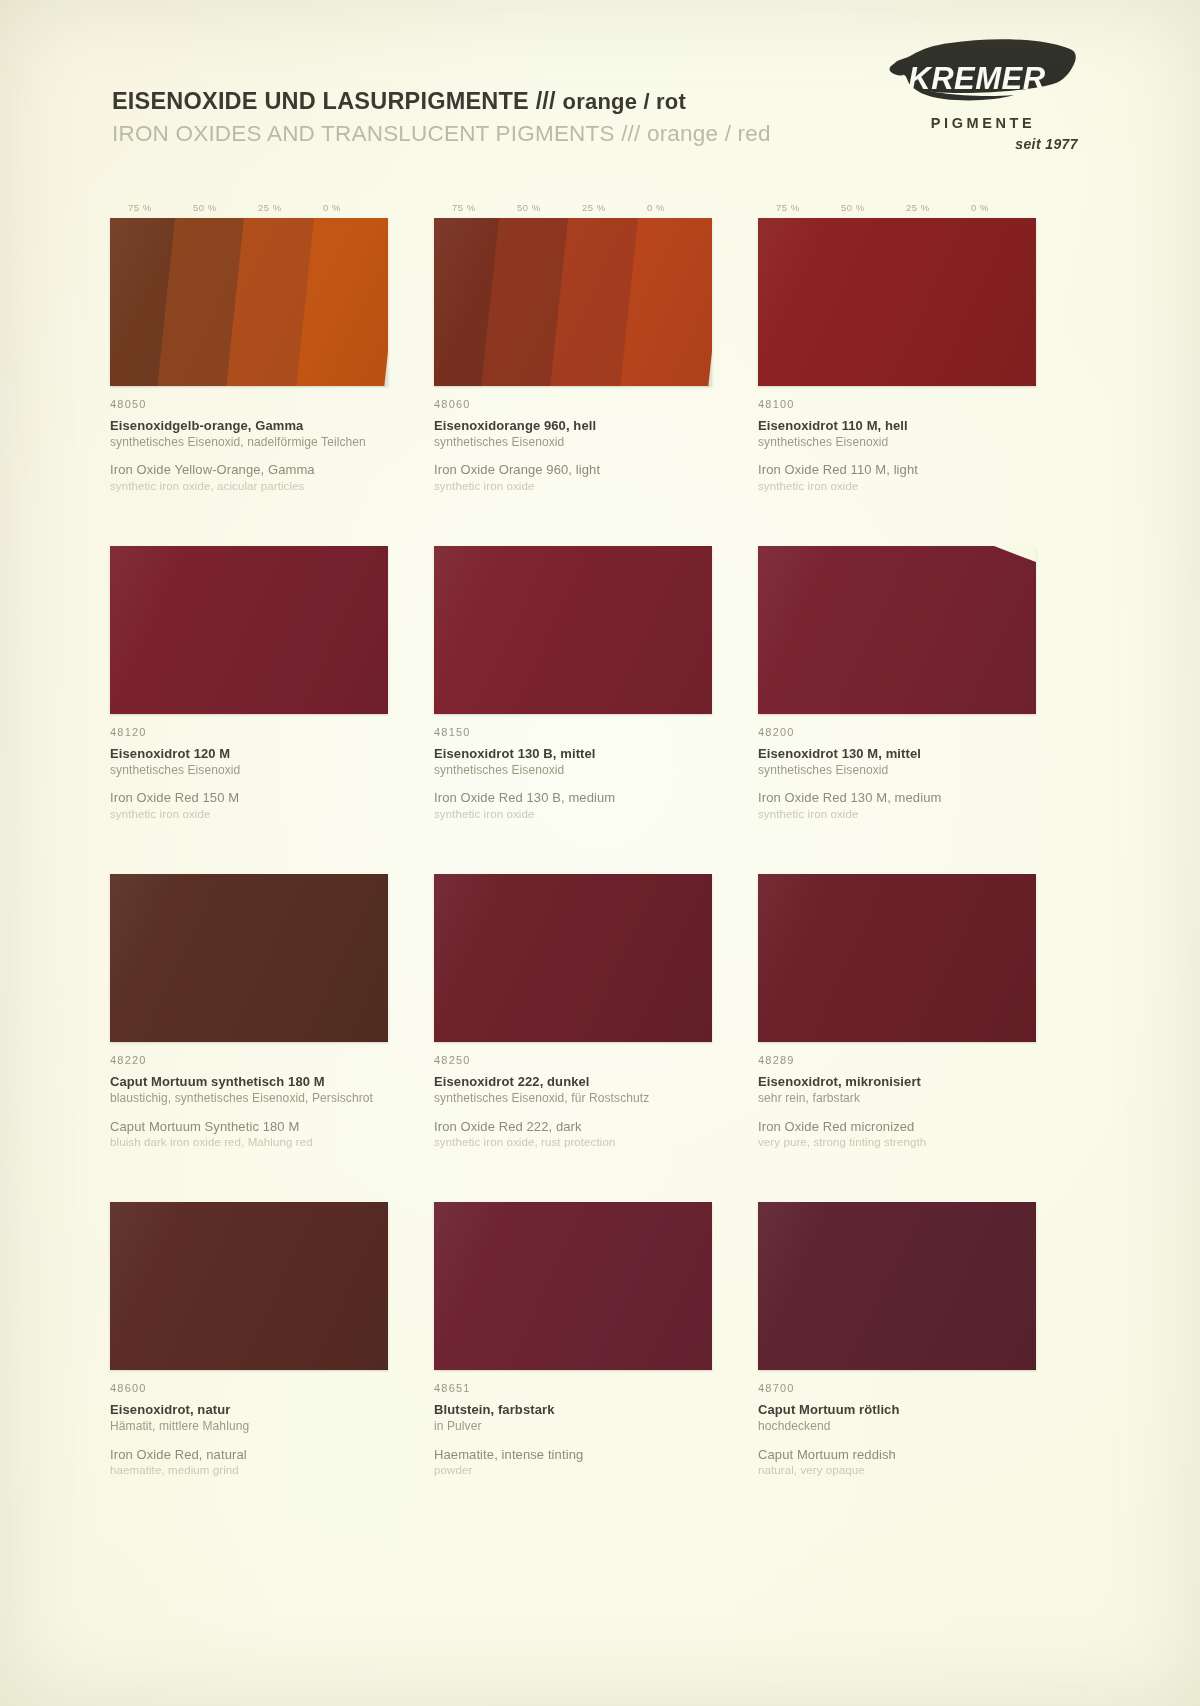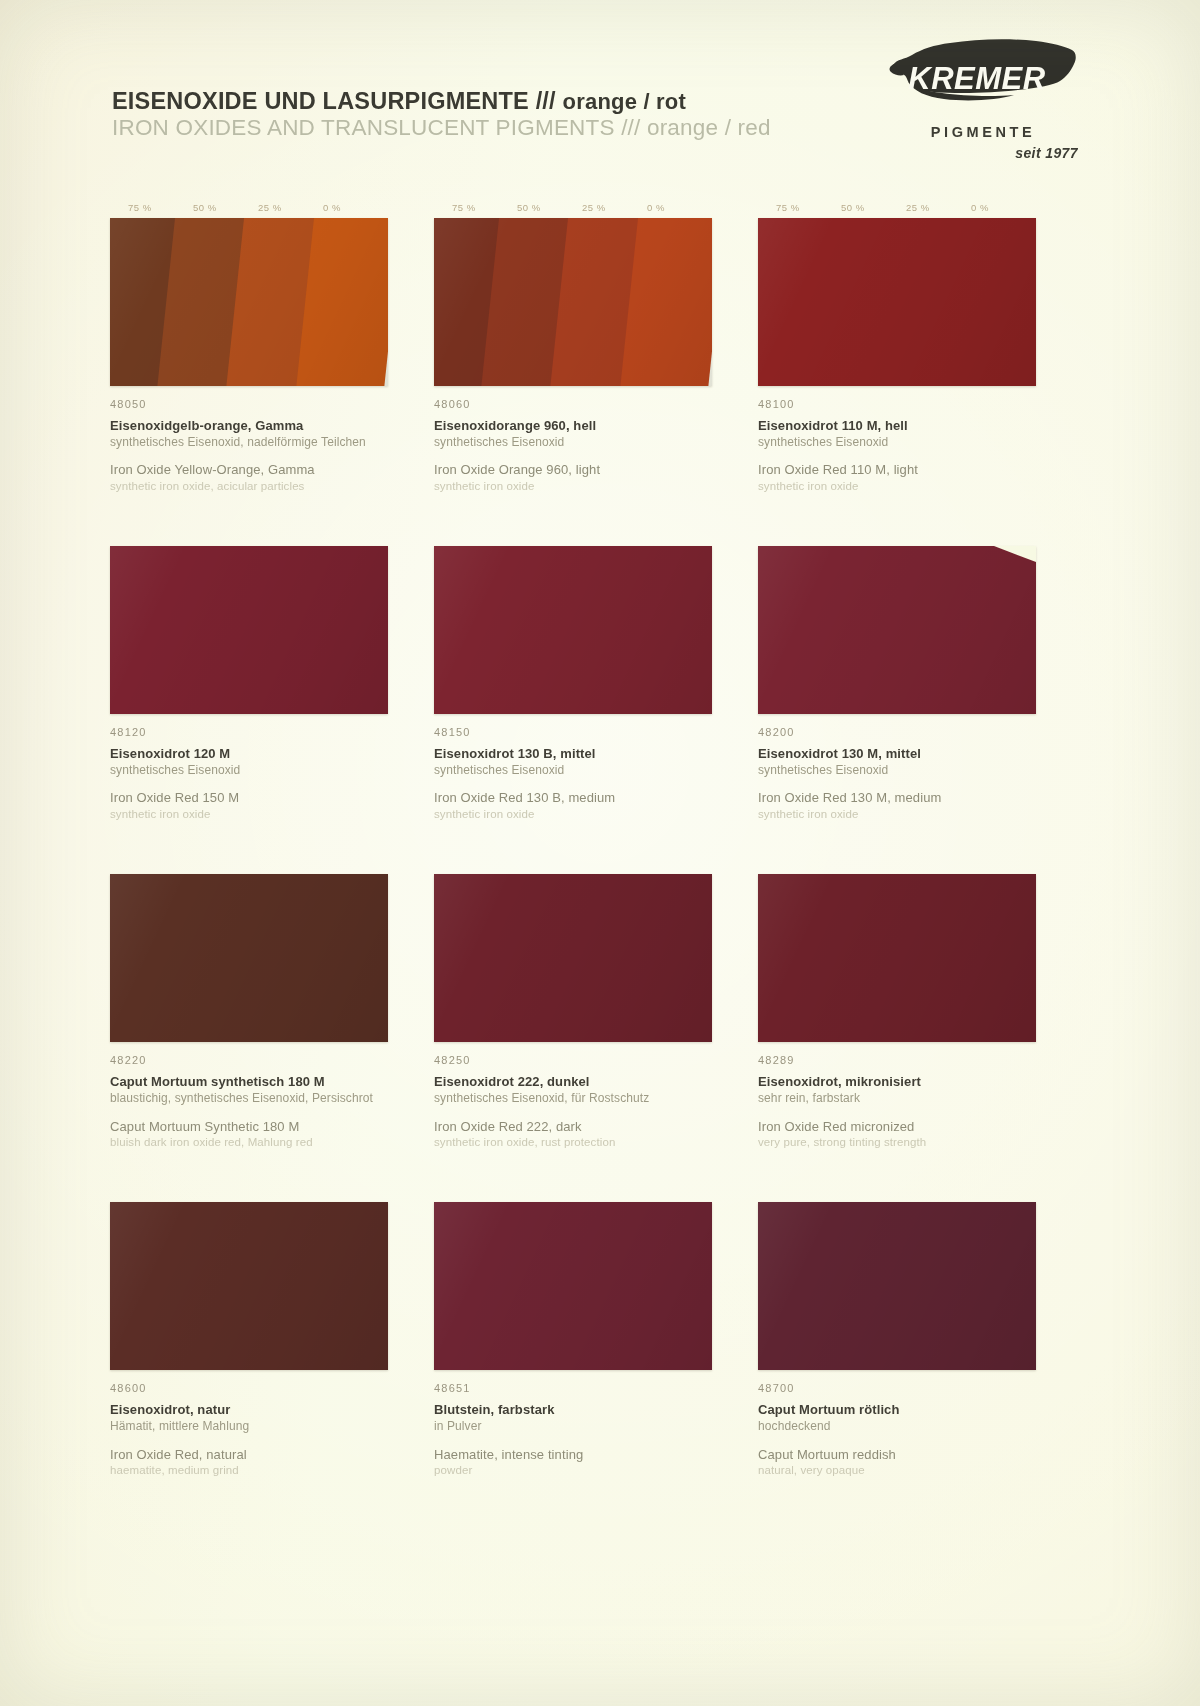--- a/index.html
+++ b/index.html
@@ -42,20 +42,21 @@
   }
   .title-de {
     font-size: 23.5px;
     font-weight: bold;
     letter-spacing: 0.2px;
     color: #3a3a32;
     white-space: nowrap;
   }
   .title-de .sub { font-size: 22px; }
   .title-en {
+    margin-top: 6px;
     font-size: 22.5px;
     font-weight: normal;
     letter-spacing: 0.2px;
     color: #b9bba6;
     white-space: nowrap;
   }
 
   
   .logo {
     position: absolute;
@@ -76,21 +77,21 @@
     top: 17px;
     font-size: 31px;
     font-weight: bold;
     font-style: italic;
     letter-spacing: 0.5px;
     color: #fafaf0;
     text-align: center;
     margin-top: 8px;
   }
   .logo-sub {
-    margin-top: 20px;
+    margin-top: 11px;
     font-size: 14.5px;
     font-weight: bold;
     letter-spacing: 3.6px;
     color: #3d3d34;
   }
   .logo-since {
     margin-top: 5px;
     font-size: 14px;
     font-style: italic;
     font-weight: bold;

